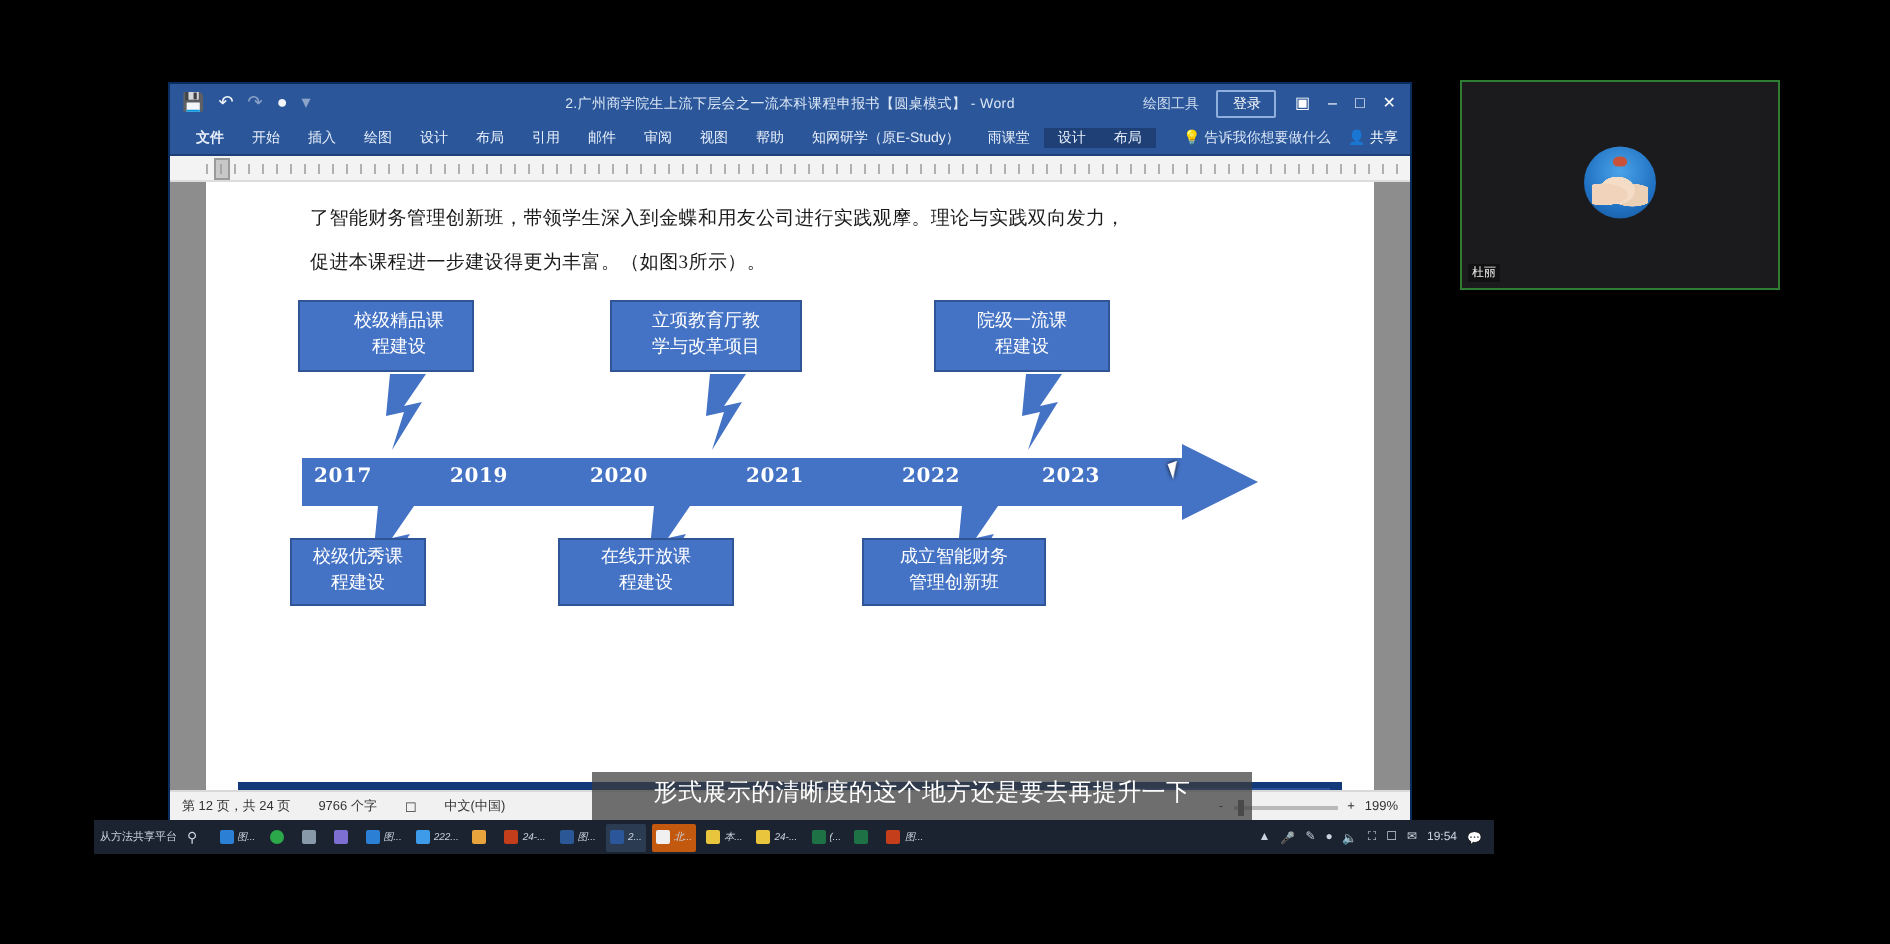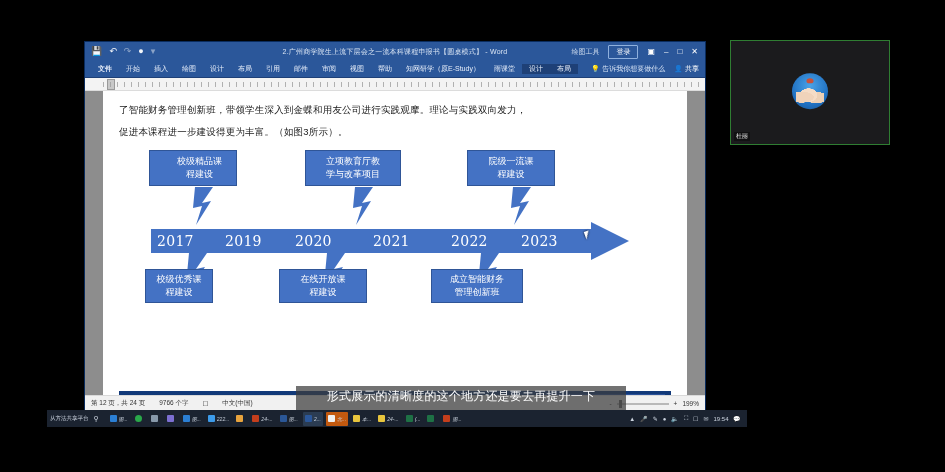--- a/index.html
+++ b/index.html
@@ -97,23 +97,23 @@
     height: 304px;
     background: #8d8d8d;
     overflow: hidden;
   }
   .wpage {
     position: absolute; left: 18px; top: 0; right: 18px; bottom: 0;
     background: #ffffff;
   }
   .doc-body { padding: 8px 16px 0 16px; }
   .doc-line {
-    font-family: Liberation Sans, sans-serif;
+    font-family: Liberation Serif, serif;
     font-size: 9.5px; color: #1a1a1a; line-height: 22px;
-    letter-spacing: .2px; white-space: nowrap;
+    letter-spacing: .2px; white-space: nowrap; margin-left: 36px;
   }
 
   
   .figure { position: relative; height: 188px; margin-top: 4px; }
   .tbox {
     position: absolute;
     background: #4472c4;
     border: 1px solid #2f5597;
     color: #ffffff;
     font-family: "DejaVu Serif", "Liberation Serif", serif;
@@ -139,21 +139,21 @@
     position: absolute; left: 440px; top: -7px;
     width: 0; height: 0;
     border-top: 19px solid transparent;
     border-bottom: 19px solid transparent;
     border-left: 38px solid #4472c4;
   }
   .year {
     position: absolute; top: 4px;
     color: #ffffff;
     font-family: "DejaVu Serif", "Liberation Serif", serif;
-    font-size: 14px; font-weight: normal; letter-spacing: .3px;
+    font-size: 10px; font-weight: bold; letter-spacing: .3px;
   }
   .fig-caption {
     position: absolute; left: 0; right: 0; top: 163px;
     text-align: center;
     font-family: "DejaVu Serif", "Liberation Serif", serif;
     font-size: 10px; color: #1a1a1a;
   }
   .cursor-arrow {
     position: absolute; left: 466px; top: 84px;
     width: 0; height: 0; z-index: 5;

